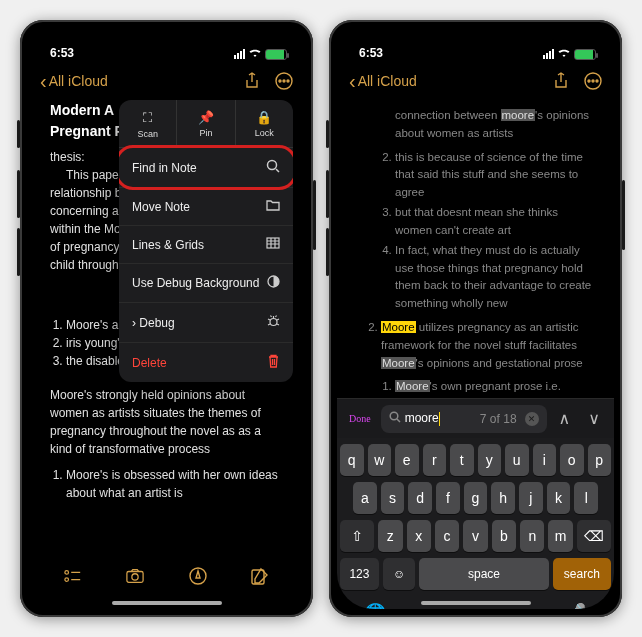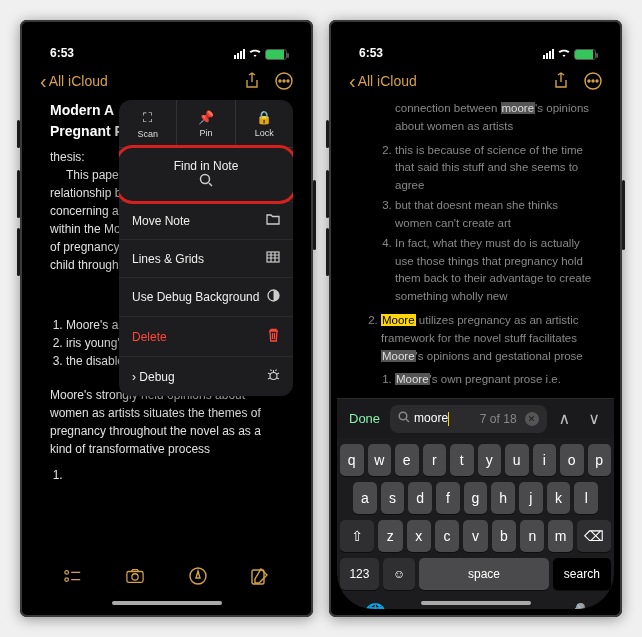--- a/index.html
+++ b/index.html
@@ -9,21 +9,21 @@
     display: flex;
     justify-content: center;
     align-items: center;
     gap: 16px;
     padding: 20px;
   }
   .phone {
     width: 298px;
     height: 597px;
     background: #000;
-    border-radius: 7px;
+    border-radius: 23px;
     padding: 8px;
     position: relative;
     box-shadow: 0 2px 14px rgba(0,0,0,.4), inset 0 0 0 2px #3a3a3a;
   }
   .side-btn { position:absolute; background:#1a1a1a; border-radius:2px; }
   .sb-l1{ left:-3px; top:100px; width:3px; height:28px;}
   .sb-l2{ left:-3px; top:150px; width:3px; height:48px;}
   .sb-l3{ left:-3px; top:208px; width:3px; height:48px;}
   .sb-r { right:-3px; top:160px; width:3px; height:70px;}
   .screen {
@@ -118,21 +118,20 @@
     align-items:center;
     padding:11px 13px;
     font-size:12px;
     color:#eee;
     border-bottom:1px solid #2b2b2b;
   }
   .sheet-row:last-child{border-bottom:none;}
   .sheet-row.red{ color:#ff453a;}
   .highlight-row{
     position:relative;
-    flex-direction:column;
   }
   .highlight-row::before{
     content:'';
     position:absolute;
     left:-4px; right:-4px; top:-3px; bottom:-3px;
     border:3px solid #d4201f;
     border-radius:18px;
     pointer-events:none;
   }
   
@@ -141,35 +140,36 @@
     height:42px; display:flex; justify-content:space-around;
     align-items:center; color:#d5a14a;
     padding: 0 14px;
   }
   
   .note-body2{
     padding: 0 18px 0 30px;
     font-size:11.5px;
     line-height:1.55;
     color:#888;
+    margin-top:7px;
   }
   .note-body2 ol{ list-style: decimal; padding-left:16px;}
   .note-body2 li{ margin-bottom:2px;}
   .hl-gray{ background:#555; color:#ddd; padding:0 1px;}
   .hl-yellow{ background:#ffd60a; color:#000; padding:0 1px;}
   
   .findbar{
     position:absolute; left:0; right:0; top:370px;
     height:40px; background:#1a1a1c;
     display:flex; align-items:center;
     padding:0 8px; gap:6px;
     border-top:1px solid #2a2a2a;
     z-index:20;
   }
-  .findbar .done{ color:#86efac; font-size:13px; padding:0 4px;}
+  .findbar .done{ color:#d946ef; font-size:10px; padding:0 4px;font-family:Liberation Serif, serif;}
   .findbar .sbox{
     flex:1; background:#2b2b2e; border-radius:8px;
     height:28px; display:flex; align-items:center;
     padding:0 8px; gap:4px; font-size:12px;
   }
   .sbox .q{ color:#fff;}
   .sbox .cursor::after{content:'';display:inline-block;width:1px;height:14px;background:#ffd60a;vertical-align:middle;}
   .sbox .counter{ color:#888; margin-left:auto; margin-right:4px;}
   .sbox .clear{ width:14px;height:14px;background:#555;border-radius:50%;display:flex;align-items:center;justify-content:center;font-size:9px;color:#1a1a1a;}
   .findbar .nav{ color:#bbb; font-size:16px; padding:0 6px;}
@@ -186,21 +186,21 @@
     background:#4a4a4c; color:#fff;
     height:32px; border-radius:5px;
     display:flex; align-items:center; justify-content:center;
     font-size:14px; flex:1;
     box-shadow: 0 1px 0 rgba(0,0,0,.5);
   }
   .key.dark{ background:#2f2f31;}
   .key.wide{ flex:1.4;}
   .krow4 .key{ font-size:12px;}
   .key.space{ flex:4;}
-  .key.search{ flex:1.8; background:#000000;}
+  .key.search{ flex:1.8; background:#a16207;}
   .kbot{ display:flex; justify-content:space-between; padding:6px 24px 0; color:#bbb; font-size:18px;}
 </style>
 </head>
 <body>
 
 <div class="phone">
   <div class="side-btn sb-l1"></div>
     <div class="side-btn sb-l2"></div>
   <div class="side-btn sb-l3"></div>
     <div class="side-btn sb-r"></div>
@@ -262,21 +262,21 @@
       <div>child througho</div>
       <div style="height:36px;"></div>
       <ol>
         <li>Moore's art and artistry +</li>
         <li>iris young's pregnancy =</li>
         <li>the disabled child as art</li>
       </ol>
       <div style="height:10px;"></div>
       <div>Moore's strongly held opinions about women as artists situates the themes of pregnancy throughout the novel as as a kind of transformative process</div>
       <ol style="margin-top:8px;">
-        <li>
+        <li><span>Moore's is obsessed with her own ideas about what an artist is</span>
         </li>
       </ol>
     </div>
 
     <div class="sheet">
       <div class="sheet-top">
         <div class="cell">
           <span class="ic">⛶</span>
           <span>Scan</span>
         </div>
@@ -317,34 +317,34 @@
       </div>
       <div class="sheet-row">
         <span>Use Debug Background</span>
         <span>
           <svg width="13" height="13" viewBox="0 0 13 13">
               <circle cx="6.5" cy="6.5" r="5.5" fill="none" stroke="#ccc" stroke-width="1.3"></circle>
               <path d="M6.5 1a5.5 5.5 0 010 11z" fill="#ccc"></path>
             </svg>
         </span>
       </div>
-      <div class="sheet-row red">
-        <span>Delete</span>
-        <span>
-          <svg width="13" height="14" viewBox="0 0 13 14" fill="none" stroke="#ff453a" stroke-width="1.3">
-              <path d="M2 3h9M4 3V1.5h5V3M3 3l.7 10h5.6L10 3M5.5 5v6M7.5 5v6"></path>
-            </svg>
-        </span>
-      </div>
       <div class="sheet-row">
         <span>› <span>Debug</span></span>
         <span>
           <svg width="13" height="14" viewBox="0 0 13 14" fill="none" stroke="#ccc" stroke-width="1.2">
               <circle cx="6.5" cy="8" r="3.5"></circle>
               <path d="M6.5 4V2M3 6l-2-1M10 6l2-1M3 10l-2 1M10 10l2 1M4.5 3l-1-1.5M8.5 3l1-1.5"></path>
+            </svg>
+        </span>
+      </div>
+      <div class="sheet-row red">
+        <span>Delete</span>
+        <span>
+          <svg width="13" height="14" viewBox="0 0 13 14" fill="none" stroke="#ff453a" stroke-width="1.3">
+              <path d="M2 3h9M4 3V1.5h5V3M3 3l.7 10h5.6L10 3M5.5 5v6M7.5 5v6"></path>
             </svg>
         </span>
       </div>
     </div>
 
     <div class="toolbar">
       <span class="icn">
         <svg width="20" height="16" viewBox="0 0 20 16" fill="none" stroke="#d5a14a" stroke-width="1.4">
             <circle cx="3" cy="4" r="2"></circle>
             <circle cx="3" cy="12" r="2"></circle>

